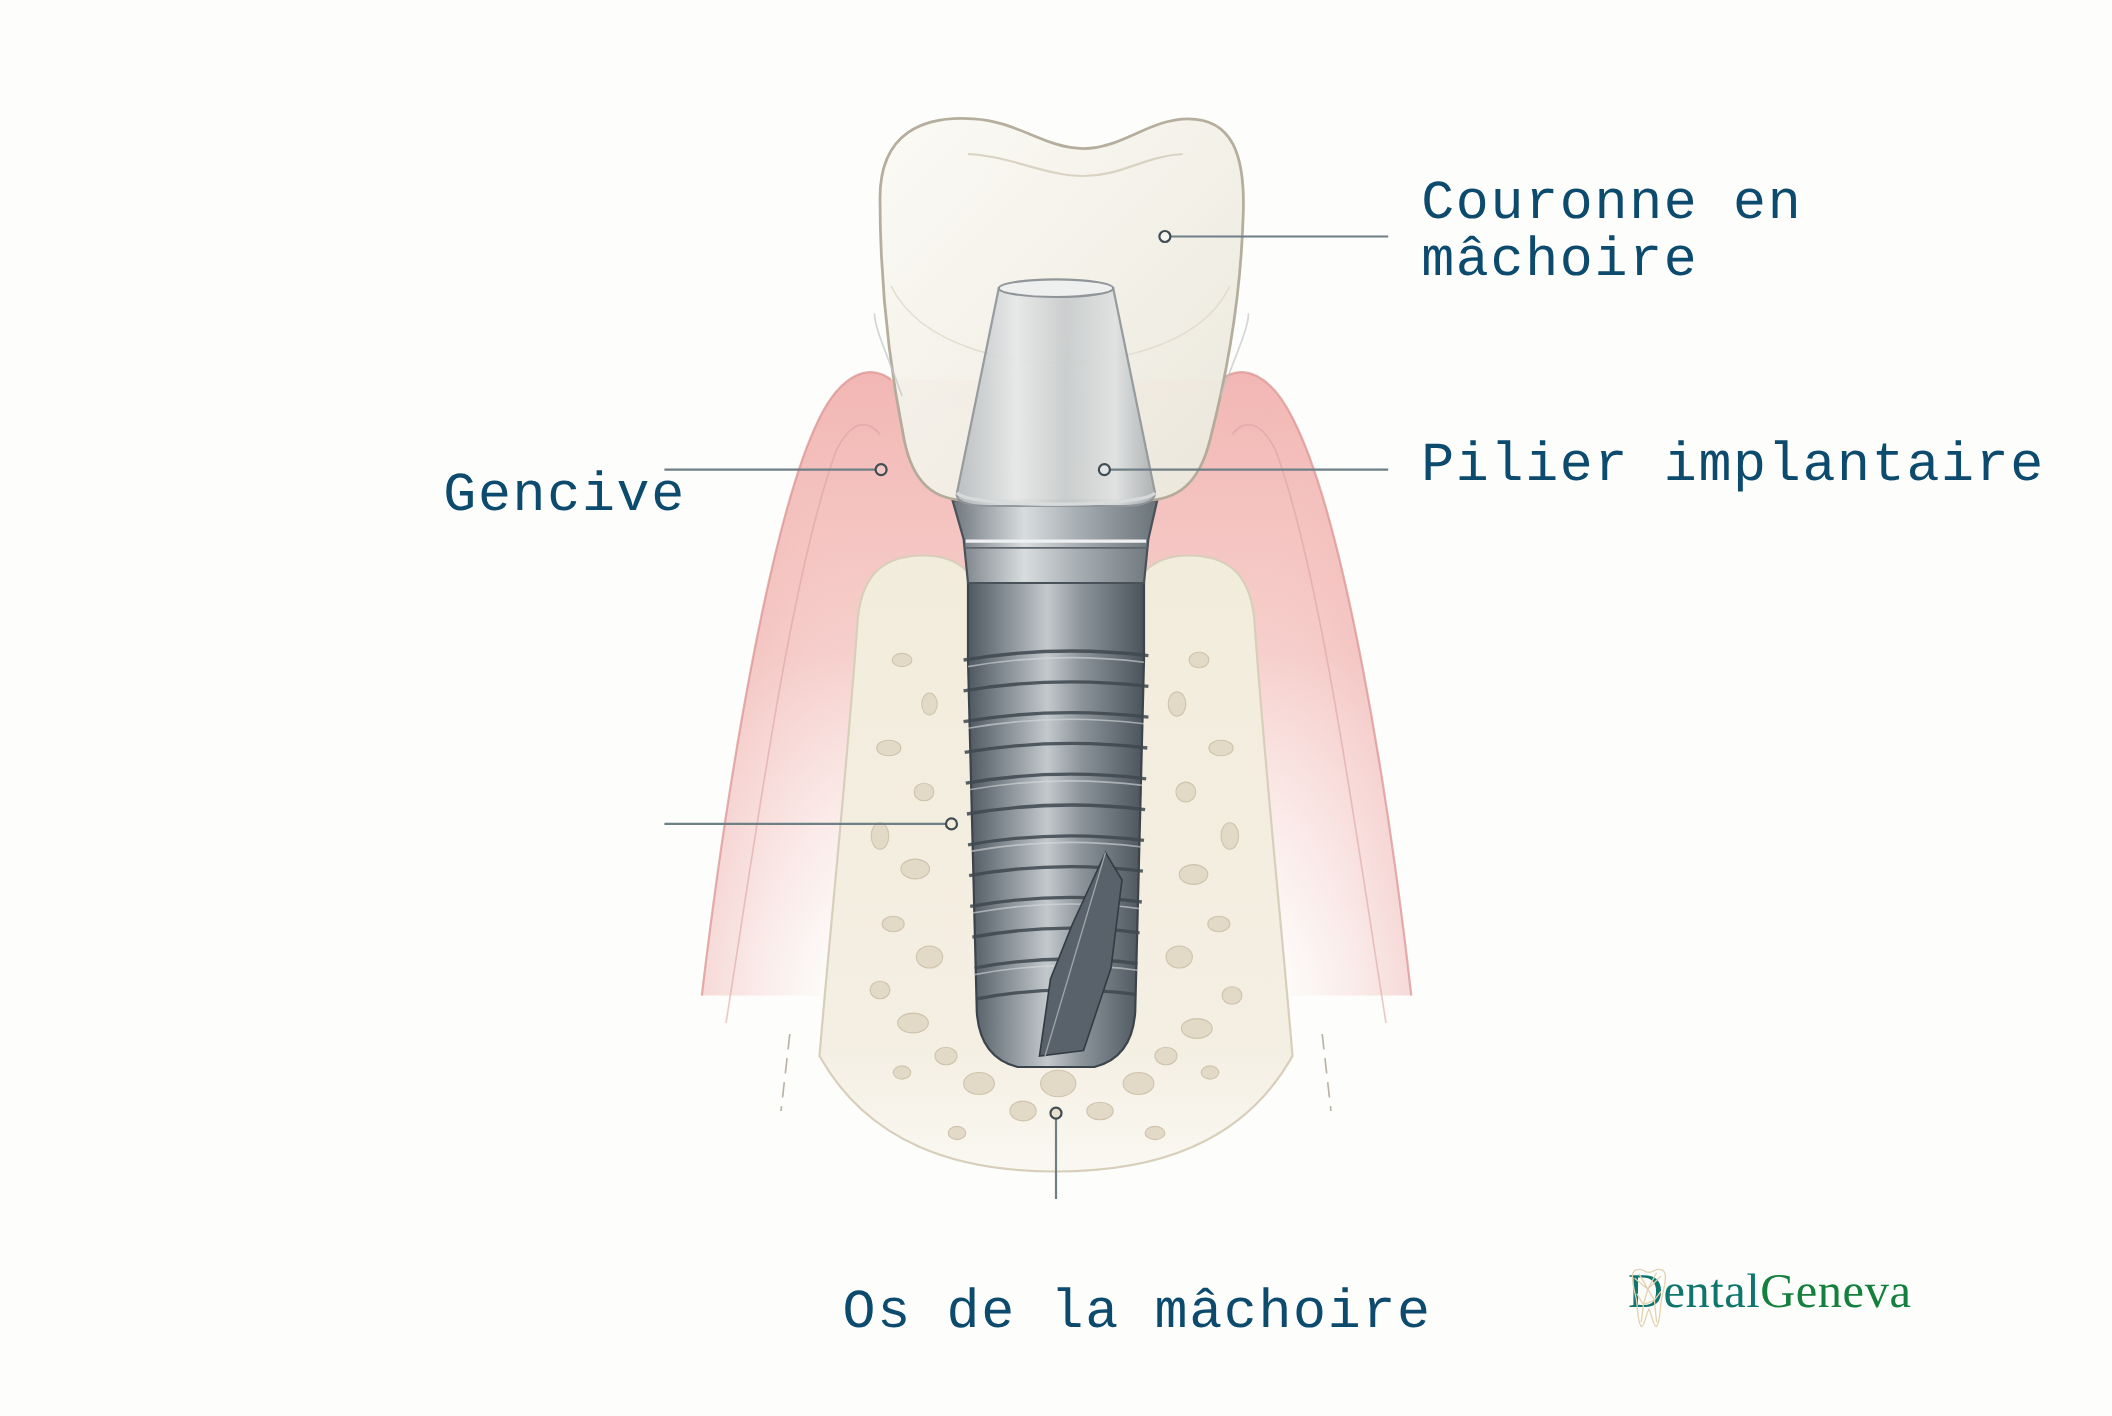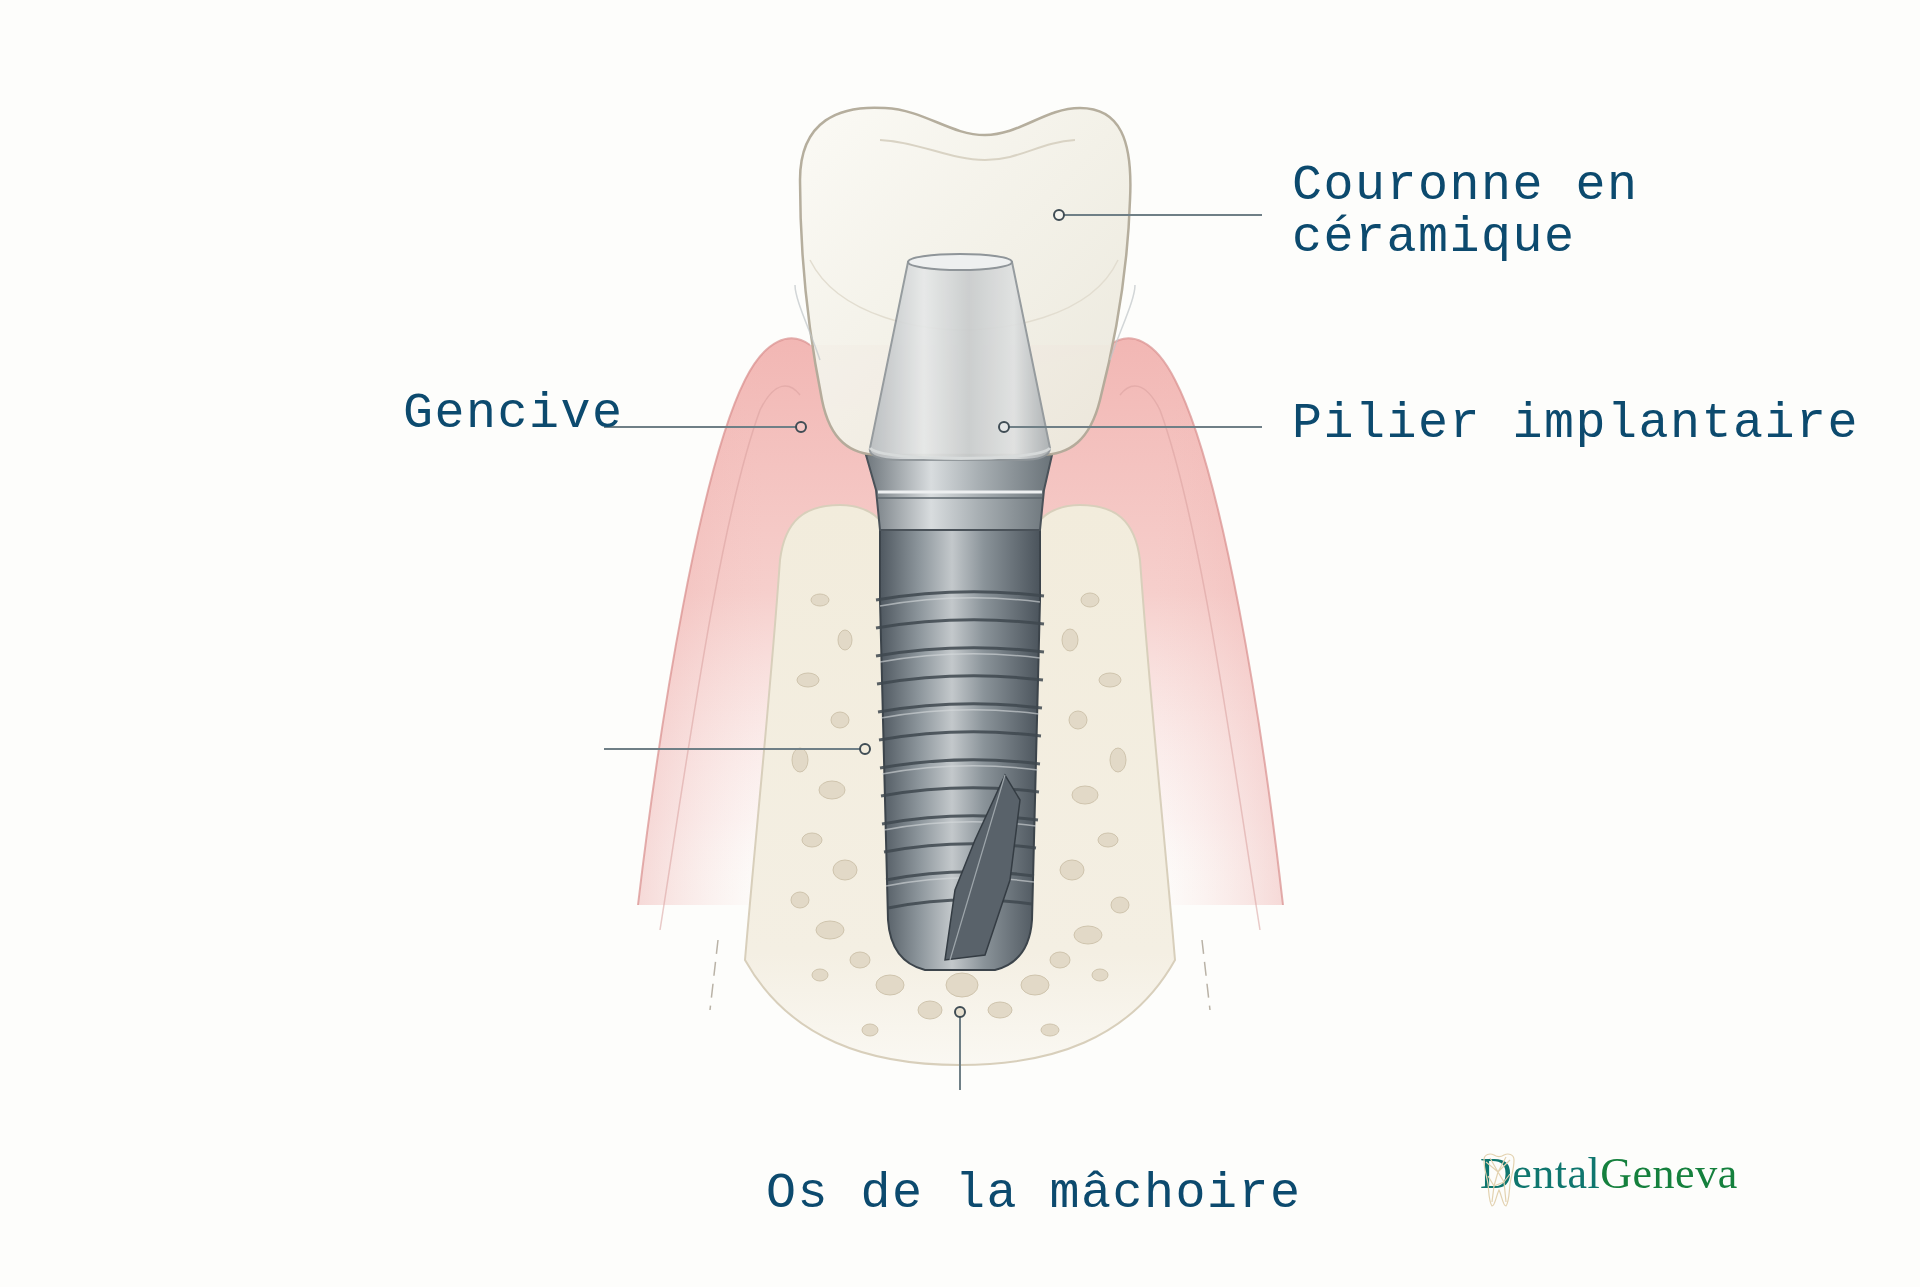--- a/index.html
+++ b/index.html
@@ -14,21 +14,21 @@
   .label {
     position: absolute;
     color: #0c4a6e;
     font-family: Liberation Mono, monospace;
     font-size: 50px;
     line-height: 52px;
     letter-spacing: 1.5px;
     white-space: nowrap;
   }
   .label.right { text-align: left; }
-  .label.leftside { text-align: right; }
+  .label.leftside { text-align: right; margin-top: 38px; }
   .logo {
     position: absolute; left: 1480px; top: 1152px;
     display: flex; align-items: center; gap: 12px;
   }
   .logo-text {
     font-family: "Liberation Serif", "DejaVu Serif", serif;
     font-size: 44px; letter-spacing: 0.5px; line-height: 1;
   }
   .logo-dental { color: #0f766e; }
   .logo-geneva { color: #15803d; }
@@ -211,21 +211,21 @@
       <line x1="604" y1="749" x2="860" y2="749"></line>
       <circle cx="865" cy="749" r="5" fill="#f2ecdc" stroke="#3f4c54" stroke-width="2"></circle>
 
       <line x1="960" y1="1017" x2="960" y2="1090"></line>
       <circle cx="960" cy="1012" r="5" fill="#e8e0cf" stroke="#3f4c54" stroke-width="2"></circle>
     </g>
   </svg>
 
   <div class="label right" style="left:1292px; top:160px;">
     <div>Couronne en</div>
-    <div>céramique</div>
+    <div>mâchoire</div>
   </div>
   <div class="label leftside" style="left: 403px; top: 388px;">Gencive</div>
   <div class="label right" style="left:1292px; top:398px;">Pilier implantaire</div>
   <div class="label" style="left:766px; top:1168px;">Os de la mâchoire</div>
 
   <div class="logo">
     <svg width="38" height="56" viewBox="0 0 38 56">
       <g fill="none" stroke="#e3d2b0" stroke-width="1.2">
         <path d="M4 8 C 4 2, 10 1, 14 3 C 17 5, 21 5, 24 3 C 28 1, 34 2, 34 8 C 34 18, 31 24, 30 32 C 29 42, 29 50, 26 54 C 23 54, 22 44, 19 38 C 16 44, 15 54, 12 54 C 9 50, 9 42, 8 32 C 7 24, 4 18, 4 8 Z"></path>
         <path d="M6 10 L 18 20 L 30 8 M 18 20 L 14 34 L 24 30 L 18 20 M 8 24 L 14 34 M 30 22 L 24 30 M 14 34 L 12 50 M 24 30 L 26 50 M 10 6 L 18 20 M 26 5 L 18 20"></path>

